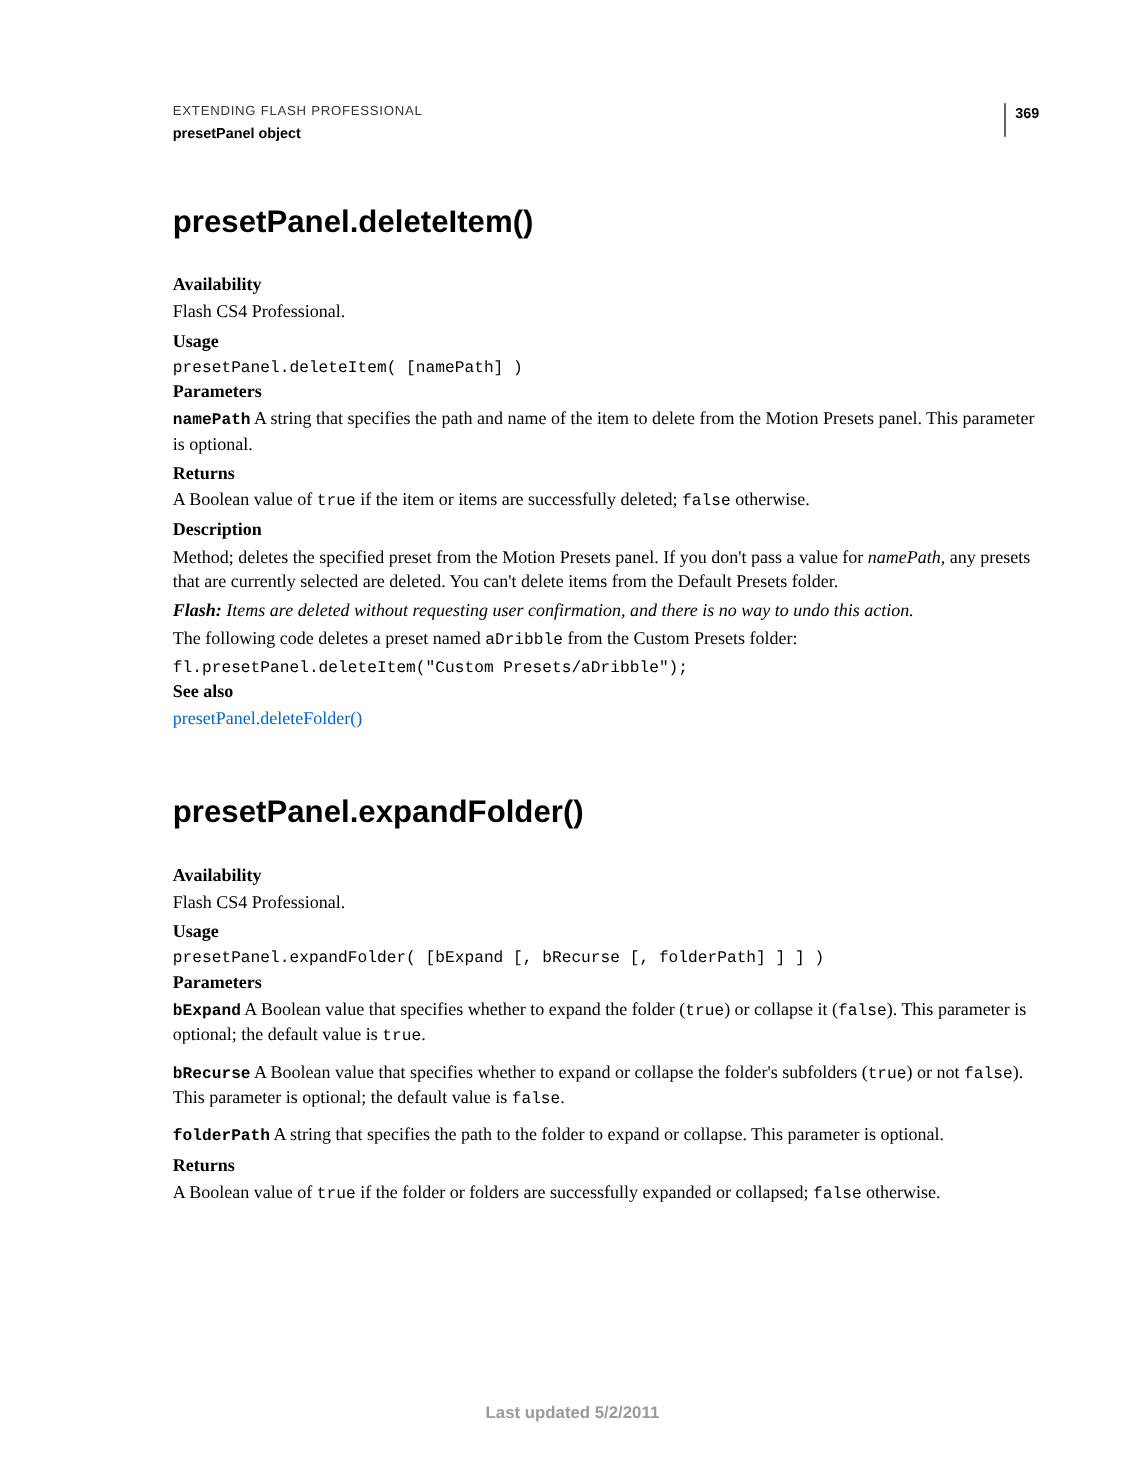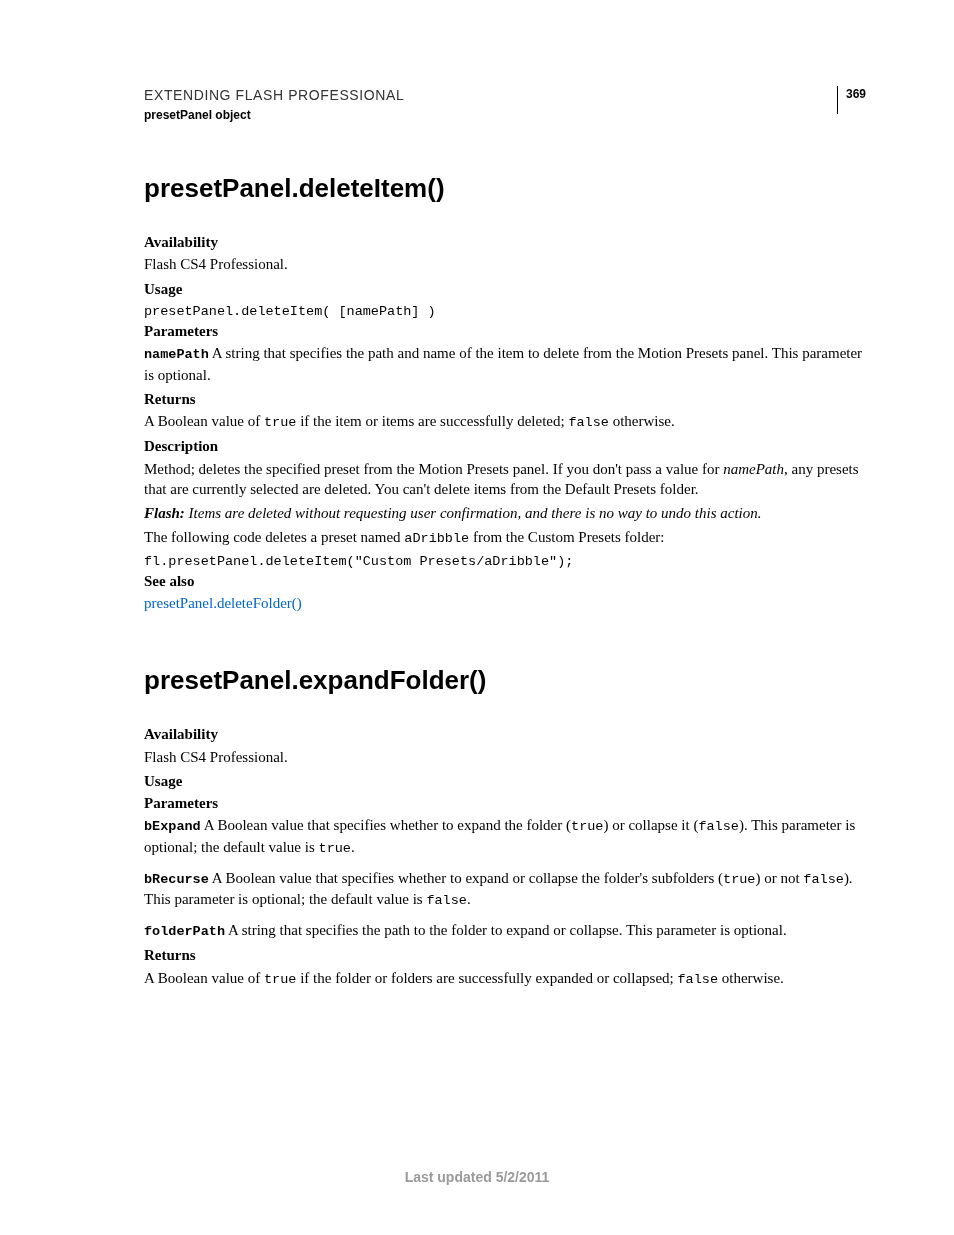--- a/index.html
+++ b/index.html
@@ -16,21 +16,21 @@
     position: relative;
     box-sizing: border-box;
     padding: 86px 90px 0 144px;
   }
   .running-head {
     position: relative;
     margin-bottom: 48px;
   }
   .running-head .doc-title {
     font-family: "Myriad Pro", "Helvetica Neue", Arial, sans-serif;
-    font-size: 14px;
+    font-size: 11px;
     letter-spacing: 0.6px;
     color: #333;
   }
   .running-head .section-title {
     font-family: "Myriad Pro", "Helvetica Neue", Arial, sans-serif;
     font-size: 12px;
     font-weight: 700;
     color: #000;
     margin-top: 2px;
   }
@@ -137,20 +137,21 @@
   <p class="para"><a class="link">presetPanel.deleteFolder()</a></p>
 
   <div class="spacer-lg"></div>
 
   <h1 class="entry">presetPanel.expandFolder()</h1>
 
   <div class="subhead">Availability</div>
   <p class="para">Flash CS4 Professional.</p>
 
   <div class="subhead">Usage</div>
+  <div class="codeblock">presetPanel.expandFolder( [bExpand [, bRecurse [, folderPath] ] ] )</div>
 
   <div class="subhead">Parameters</div>
   <p class="para"><span class="codebold">bExpand</span><span>  A Boolean value that specifies whether to expand the folder (</span><span class="code">true</span><span>) or collapse it (</span><span class="code">false</span><span>). This parameter is optional; the default value is </span><span class="code">true</span><span>.</span></p>
 
   <p class="para" style="margin-top:10px"><span class="codebold">bRecurse</span><span>  A Boolean value that specifies whether to expand or collapse the folder's subfolders (</span><span class="code">true</span><span>) or not </span><span class="code">false</span><span>). This parameter is optional; the default value is </span><span class="code">false</span><span>.</span></p>
 
   <p class="para" style="margin-top:10px"><span class="codebold">folderPath</span><span>  A string that specifies the path to the folder to expand or collapse. This parameter is optional.</span></p>
 
   <div class="subhead">Returns</div>
   <p class="para"><span>A Boolean value of </span><span class="code">true</span><span> if the folder or folders are successfully expanded or collapsed; </span><span class="code">false</span><span> otherwise.</span></p>

